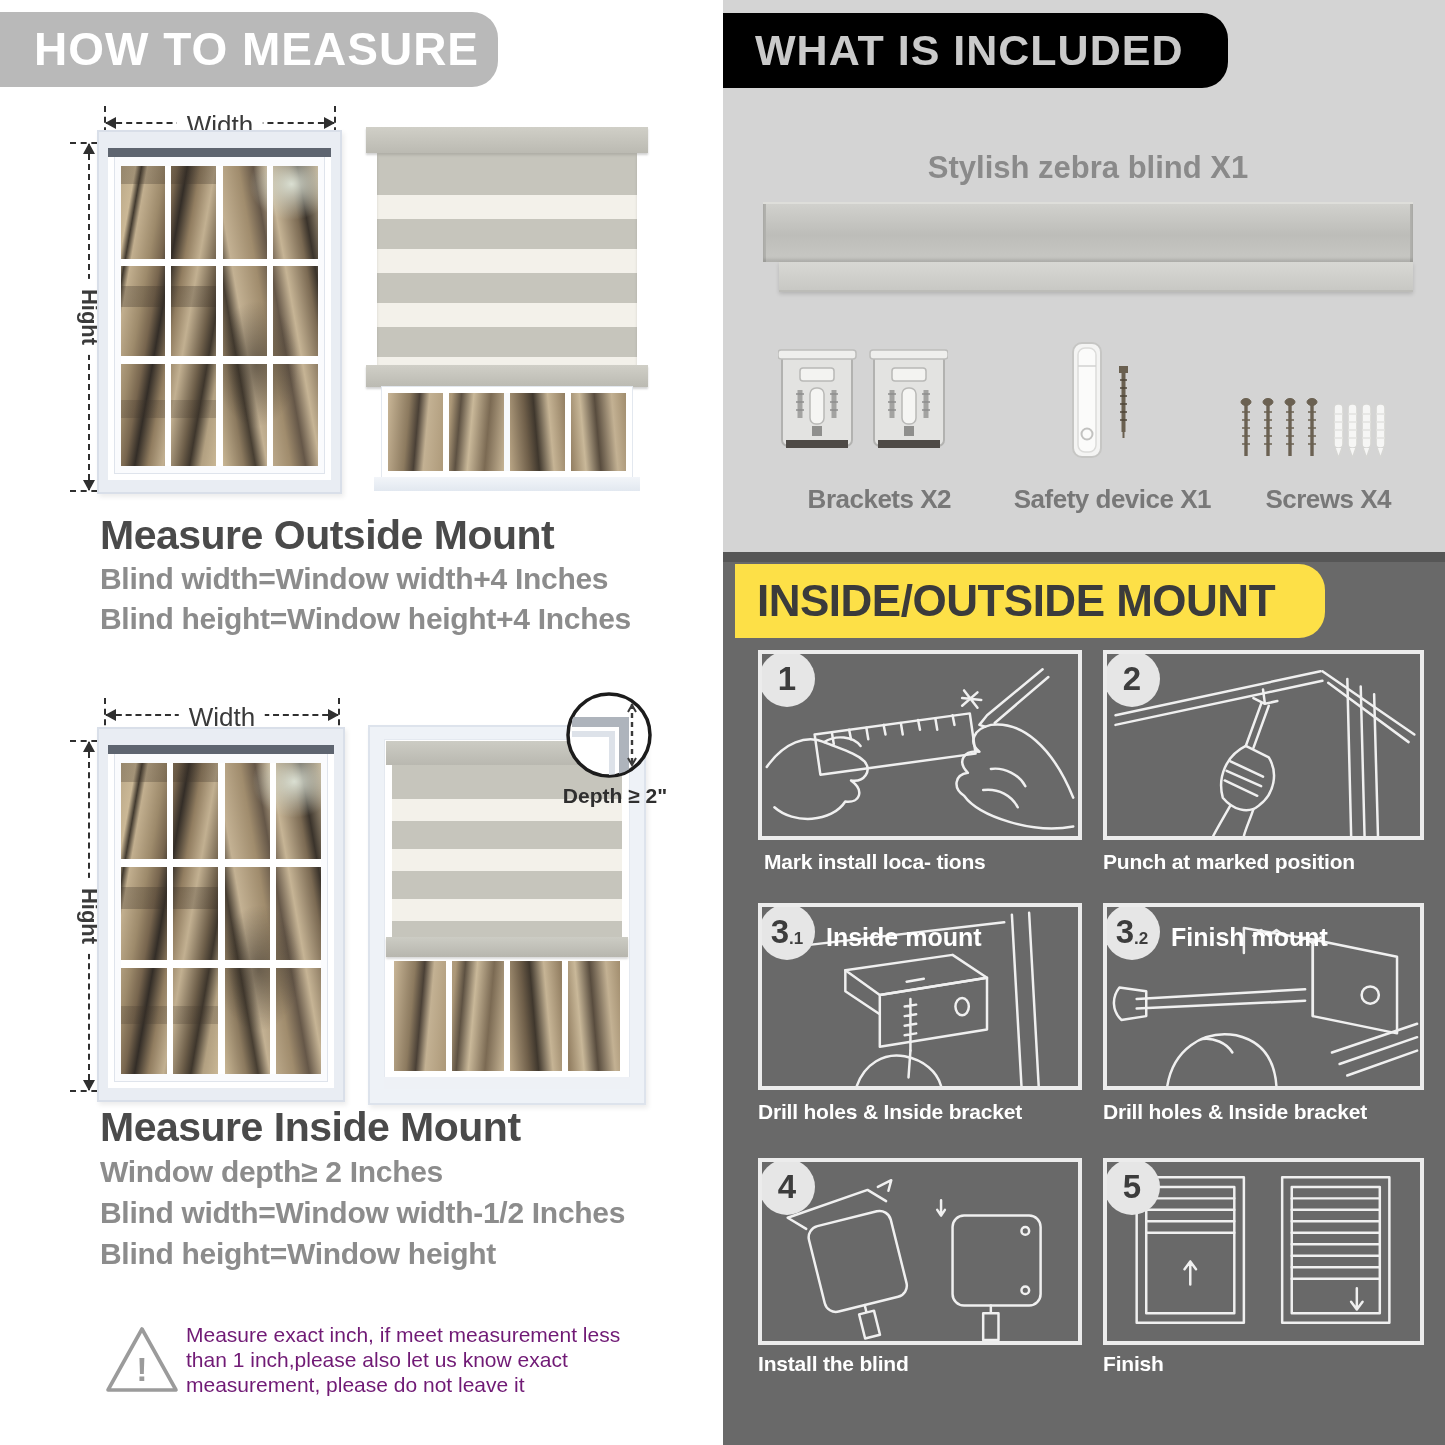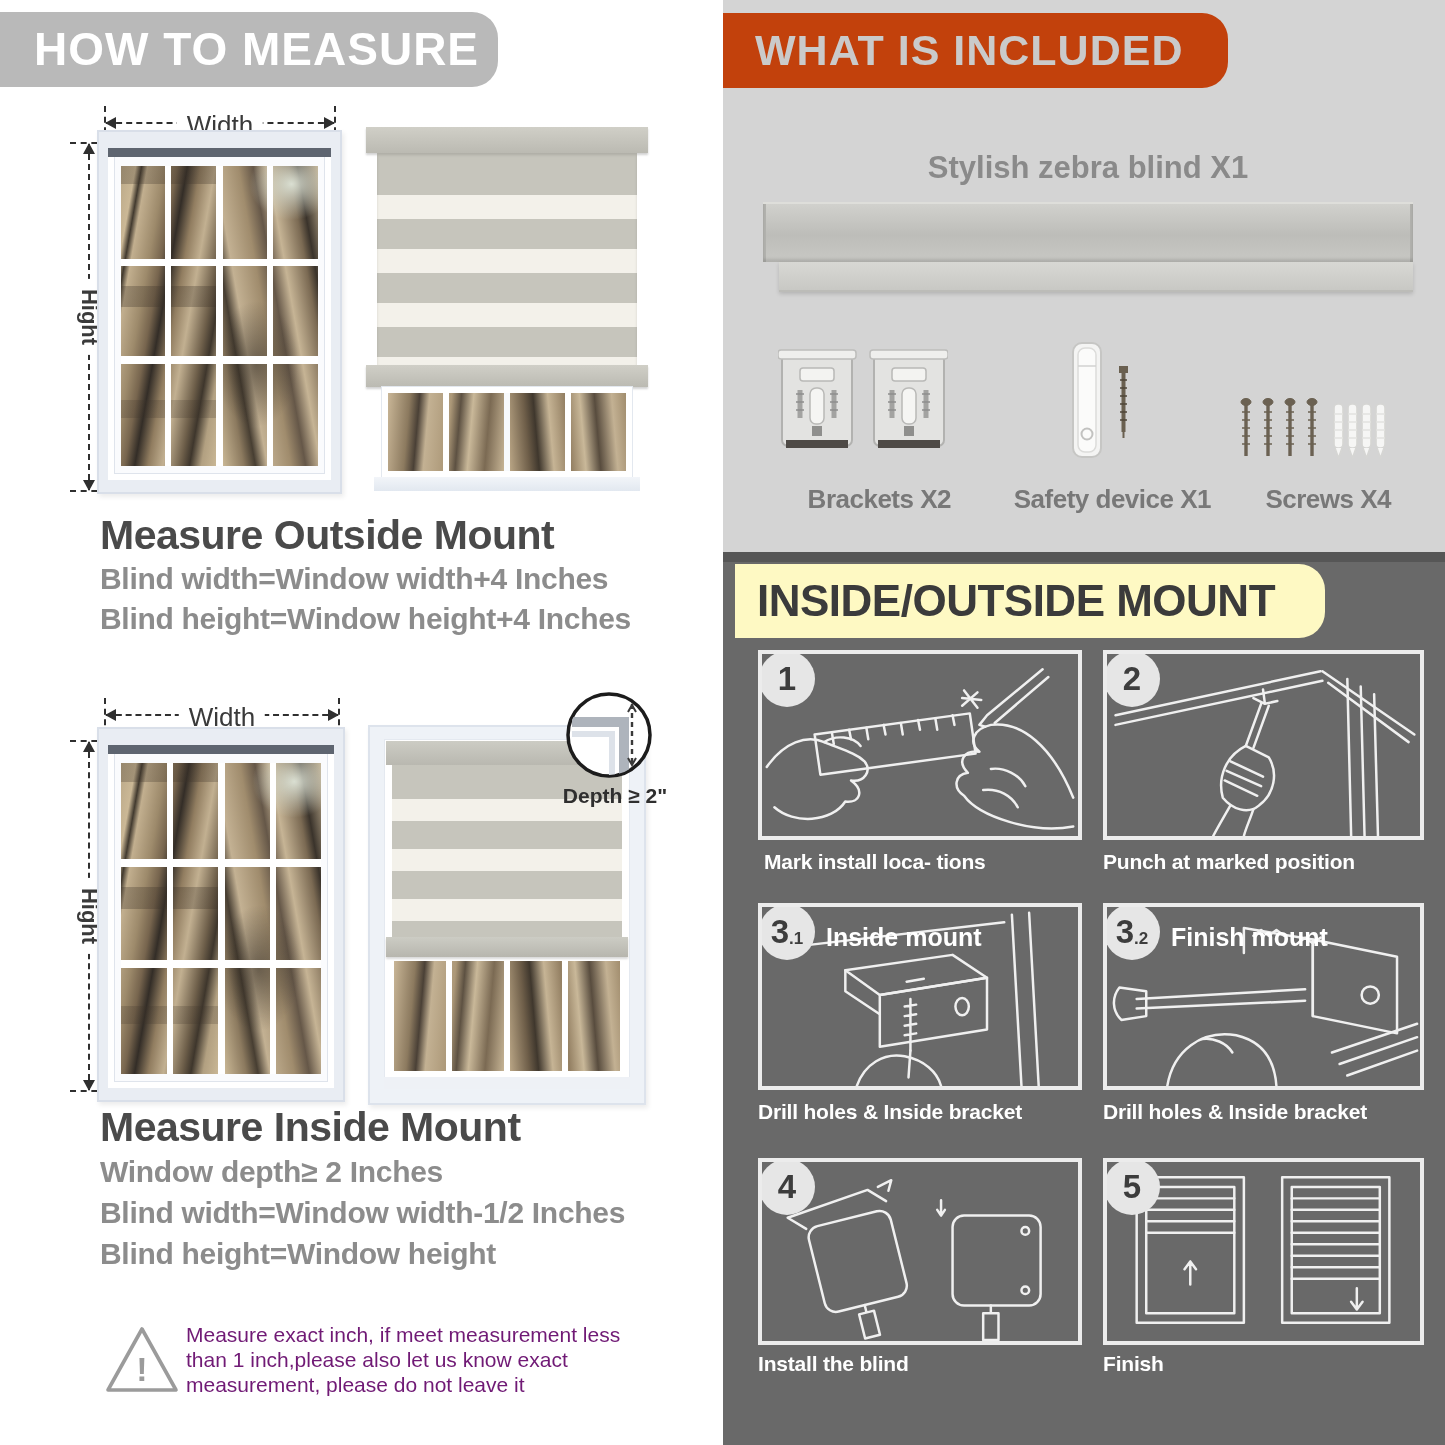--- a/index.html
+++ b/index.html
@@ -99,39 +99,39 @@
     padding:10px 0;font-size:22px;font-weight:700;color:#3a3a3a;writing-mode:vertical-rl;}
 
   .magnifier{left:564px;top:690px;width:90px;height:90px;}
   .depthlab{left:545px;top:784px;width:140px;text-align:center;font-size:21px;font-weight:700;color:#2f2f2f;}
 
   .warn-tri{left:103px;top:1324px;width:78px;height:72px;}
   .warn-text{left:186px;top:1322px;width:478px;font-size:21px;line-height:25px;color:#701a75;font-weight:500;}
 
   
   .right-top{left:723px;top:0;width:722px;height:552px;background:#d4d4d4;}
-  .banner-included{position:absolute;left:0;top:13px;width:505px;height:75px;background:#c2410c;
+  .banner-included{position:absolute;left:0;top:13px;width:505px;height:75px;background:#000000;
     border-radius:0 26px 26px 0;color:#cacaca;font-size:43px;font-weight:700;line-height:75px;
     padding-left:32px;box-sizing:border-box;letter-spacing:1px;}
   .blind-label{position:absolute;left:65px;top:143px;width:600px;text-align:center;
     font-size:31px;font-weight:700;color:#8a8a8a;margin-top:7px;}
   .hr-main{position:absolute;left:40px;top:202px;width:650px;height:60px;
     background:linear-gradient(#d2d2ce,#bdbdb9 55%,#c8c8c4),
       repeating-linear-gradient(90deg, rgba(255,255,255,.07) 0 2px, rgba(0,0,0,.03) 2px 4px);
     background-blend-mode:normal;box-shadow:inset 0 2px 0 #dededa, inset 0 -3px 3px rgba(0,0,0,.12), inset 3px 0 0 #b2b2ae, inset -3px 0 0 #b2b2ae;}
   .hr-flange{position:absolute;left:56px;top:262px;width:634px;height:30px;
     background:linear-gradient(#d8d8d4,#c7c7c3);box-shadow:0 2px 4px rgba(0,0,0,.15), inset 0 -2px 0 #bcbcb8;}
   .item-svg{position:absolute;}
   .ilabel{position:absolute;top:484px;font-size:26px;font-weight:700;color:#787878;
     letter-spacing:-0.5px;text-align:right;}
   .il1{left:48px;width:180px;} .il2{left:248px;width:240px;} .il3{left:488px;width:180px;}
 
   .right-bottom{left:723px;top:552px;width:722px;height:893px;background:#696969;}
   .rb-strip{position:absolute;left:0;top:0;right:0;height:10px;background:#565656;}
-  .banner-mount{position:absolute;left:12px;top:12px;width:590px;height:74px;background:#fef9c3;
+  .banner-mount{position:absolute;left:12px;top:12px;width:590px;height:74px;background:#fde047;
     border-radius:0 26px 26px 0;color:#3b3b3b;font-size:44px;font-weight:700;line-height:74px;
     padding-left:22px;box-sizing:border-box;letter-spacing:-0.5px;}
   .tile{position:absolute;border:4px solid #ececec;box-sizing:border-box;overflow:hidden;}
   .tile svg{position:absolute;left:0;top:0;width:100%;height:100%;}
   .tt1{left:35px;top:98px;width:324px;height:190px;}
   .tt2{left:380px;top:98px;width:321px;height:190px;}
   .tt3{left:35px;top:351px;width:324px;height:187px;}
   .tt4{left:380px;top:351px;width:321px;height:187px;}
   .tt5{left:35px;top:606px;width:324px;height:187px;}
   .tt6{left:380px;top:606px;width:321px;height:187px;}

